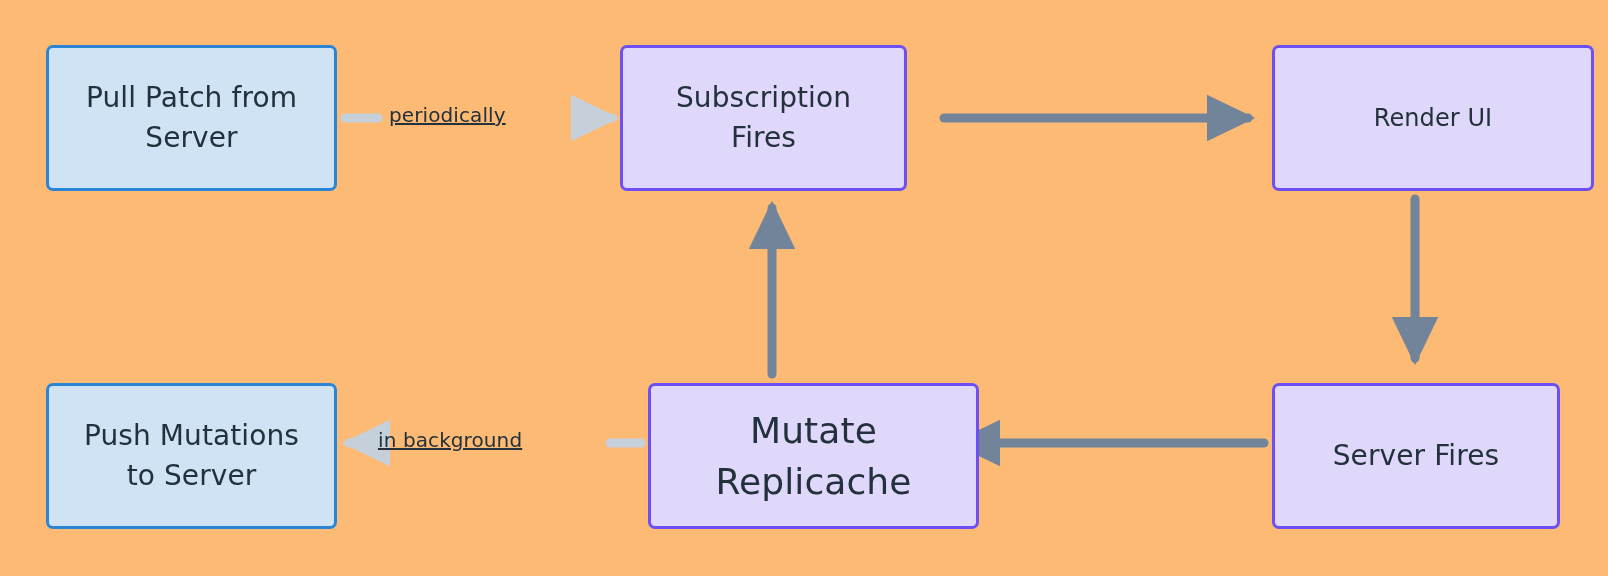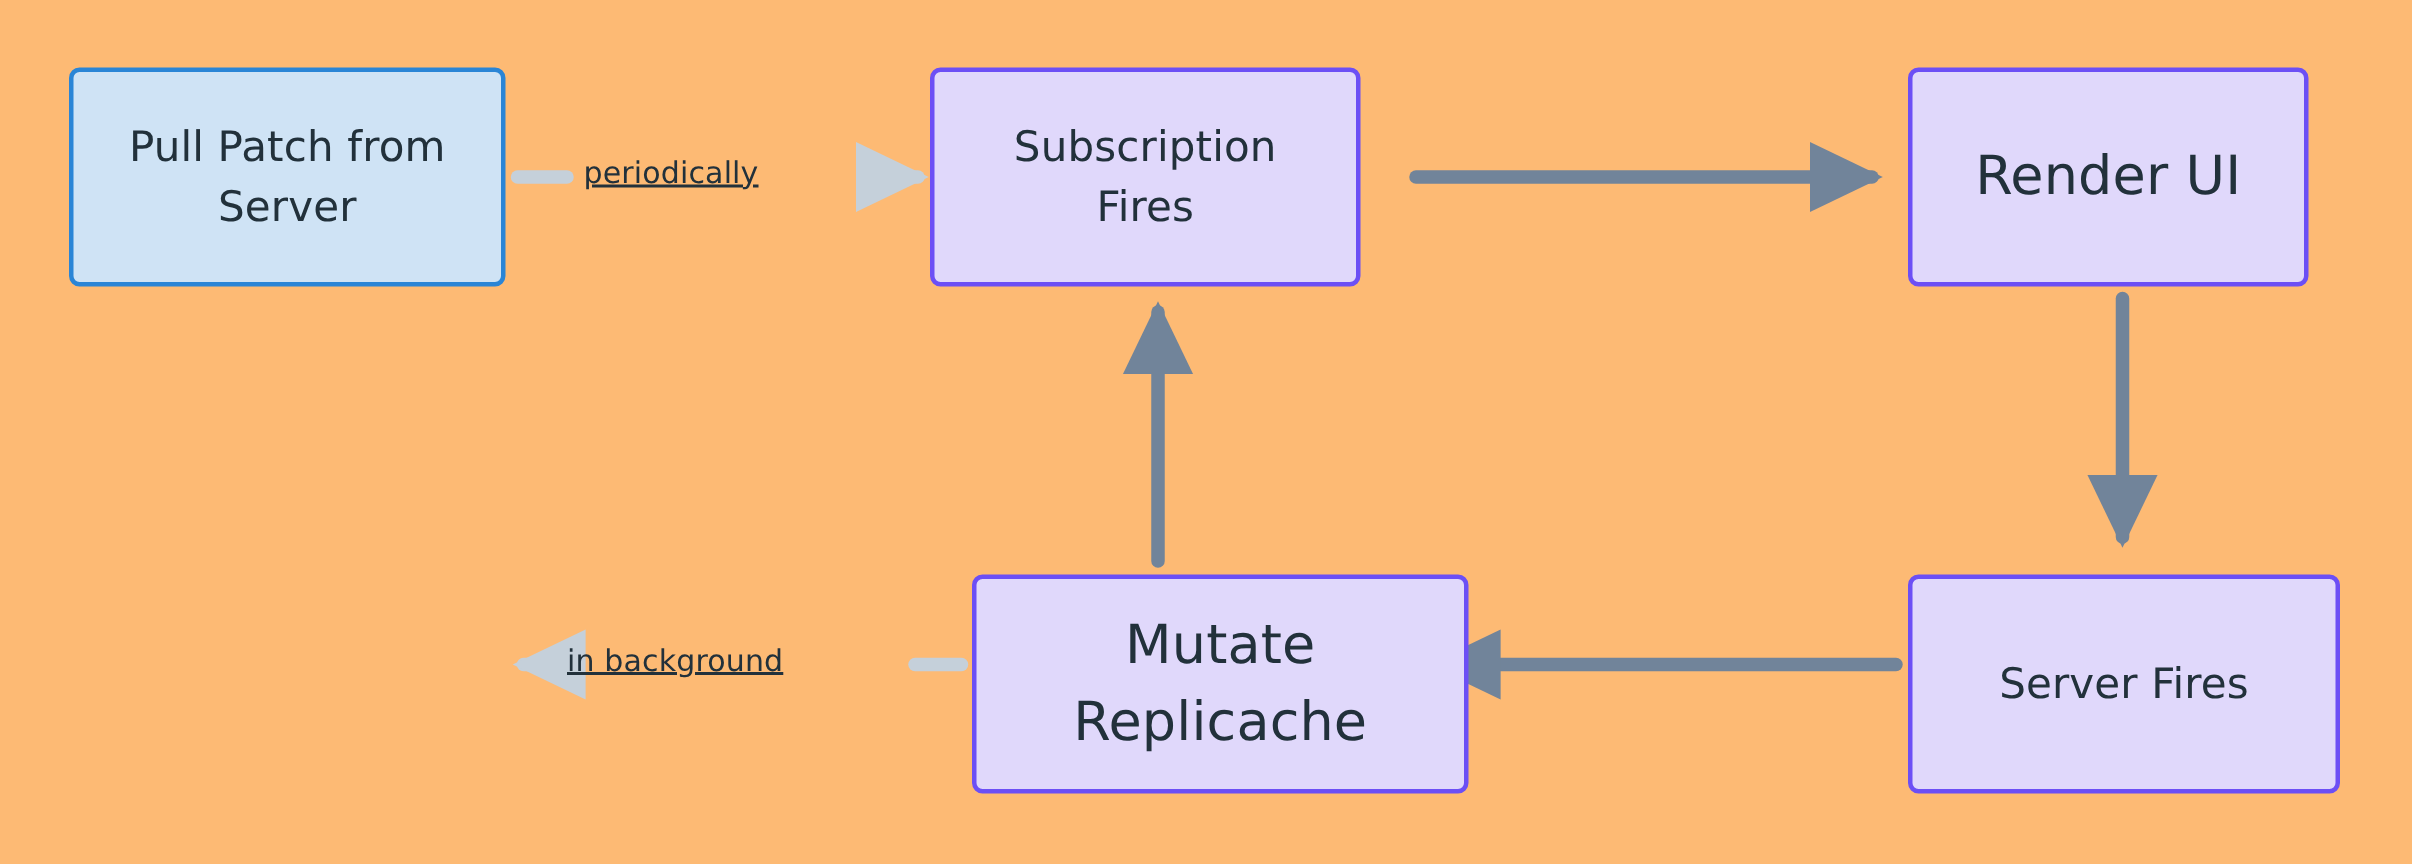--- a/index.html
+++ b/index.html
@@ -110,24 +110,28 @@
   <div class="node node-blue" style="left:46px; top:45px; width:291px; height:146px; font-size:28px;">
     <span class="node-label">Pull Patch from
 Server</span>
   </div>
 
   <div class="node node-purple" style="left:620px; top:45px; width:287px; height:146px; font-size:28px;">
     <span class="node-label">Subscription
 Fires</span>
   </div>
 
-  <div class="node node-purple" style="left:1272px; top:45px; width:267px; height:146px; font-size:36px;">
+  <div class="node node-purple" style="left:1272px; top:45px; width:322px; height:146px; font-size:24px;">
     <span class="node-label">Render UI</span>
   </div>
 
+  <div class="node node-blue" style="left:46px; top:383px; width:291px; height:146px; font-size:28px;">
+    <span class="node-label">Push Mutations
+to Server</span>
+  </div>
 
   <div class="node node-purple" style="left:648px; top:383px; width:331px; height:146px; font-size:36px;">
     <span class="node-label">Mutate
 Replicache</span>
   </div>
 
   <div class="node node-purple" style="left:1272px; top:383px; width:288px; height:146px; font-size:28px;">
     <span class="node-label">Server Fires</span>
   </div>
 

